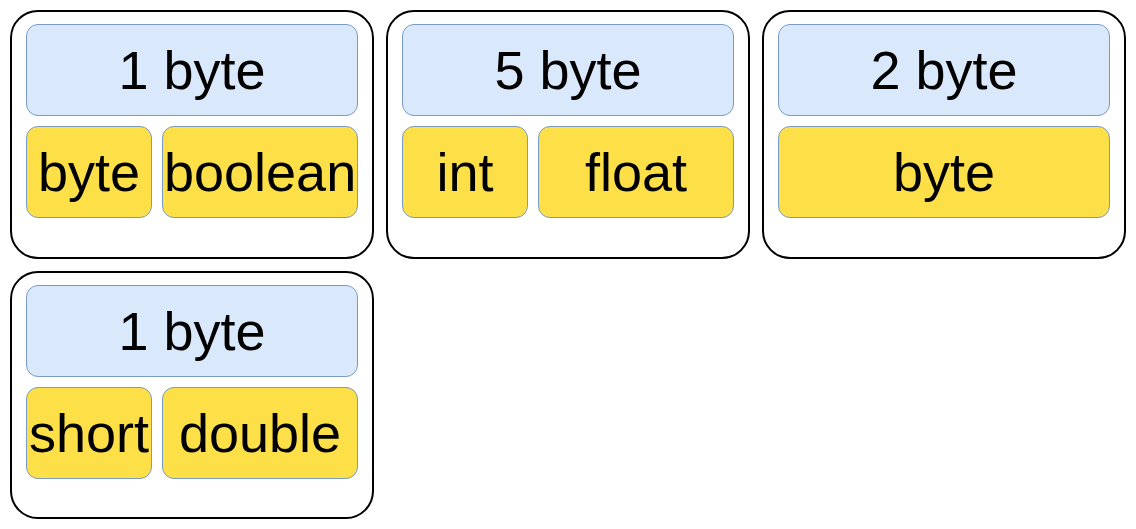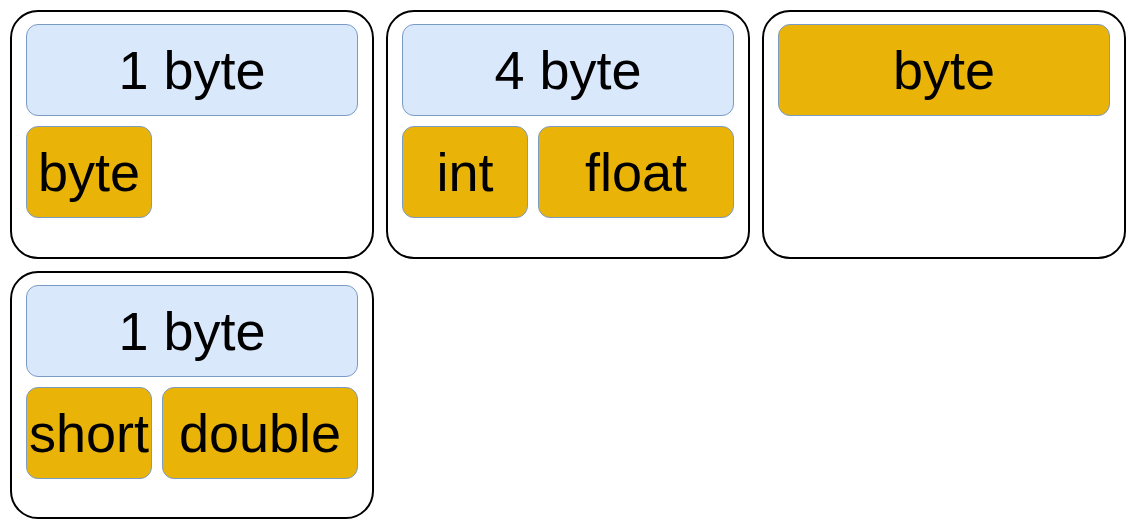--- a/index.html
+++ b/index.html
@@ -41,21 +41,21 @@
       height: 92px;
       font-size: 54px;
       color: #000;
     }
     .types-row {
       display: flex;
       gap: 10px;
       flex: 1;
     }
     .type-box {
-      background: #eab308;
+      background: #fde047;
       border: 1px solid #7a9bc4;
       border-radius: 12px;
       display: flex;
       align-items: center;
       justify-content: center;
       height: 92px;
       font-size: 54px;
       color: #000;
       flex: 1;
     }
@@ -65,32 +65,34 @@
   </style>
 </head>
 <body>
 
 <div class="grid">
 
   <div class="group-box">
     <div class="header-box">1 byte</div>
     <div class="types-row">
       <div class="type-box w-small">byte</div>
+      <div class="type-box w-large">boolean</div>
     </div>
   </div>
 
   <div class="group-box">
-    <div class="header-box">4 byte</div>
+    <div class="header-box">5 byte</div>
     <div class="types-row">
       <div class="type-box w-small">int</div>
       <div class="type-box w-large">float</div>
     </div>
   </div>
 
   <div class="group-box">
+    <div class="header-box">2 byte</div>
     <div class="types-row">
       <div class="type-box w-large">byte</div>
     </div>
   </div>
 
   <div class="group-box">
     <div class="header-box">1 byte</div>
     <div class="types-row">
       <div class="type-box w-small">short</div>
       <div class="type-box w-large">double</div>

